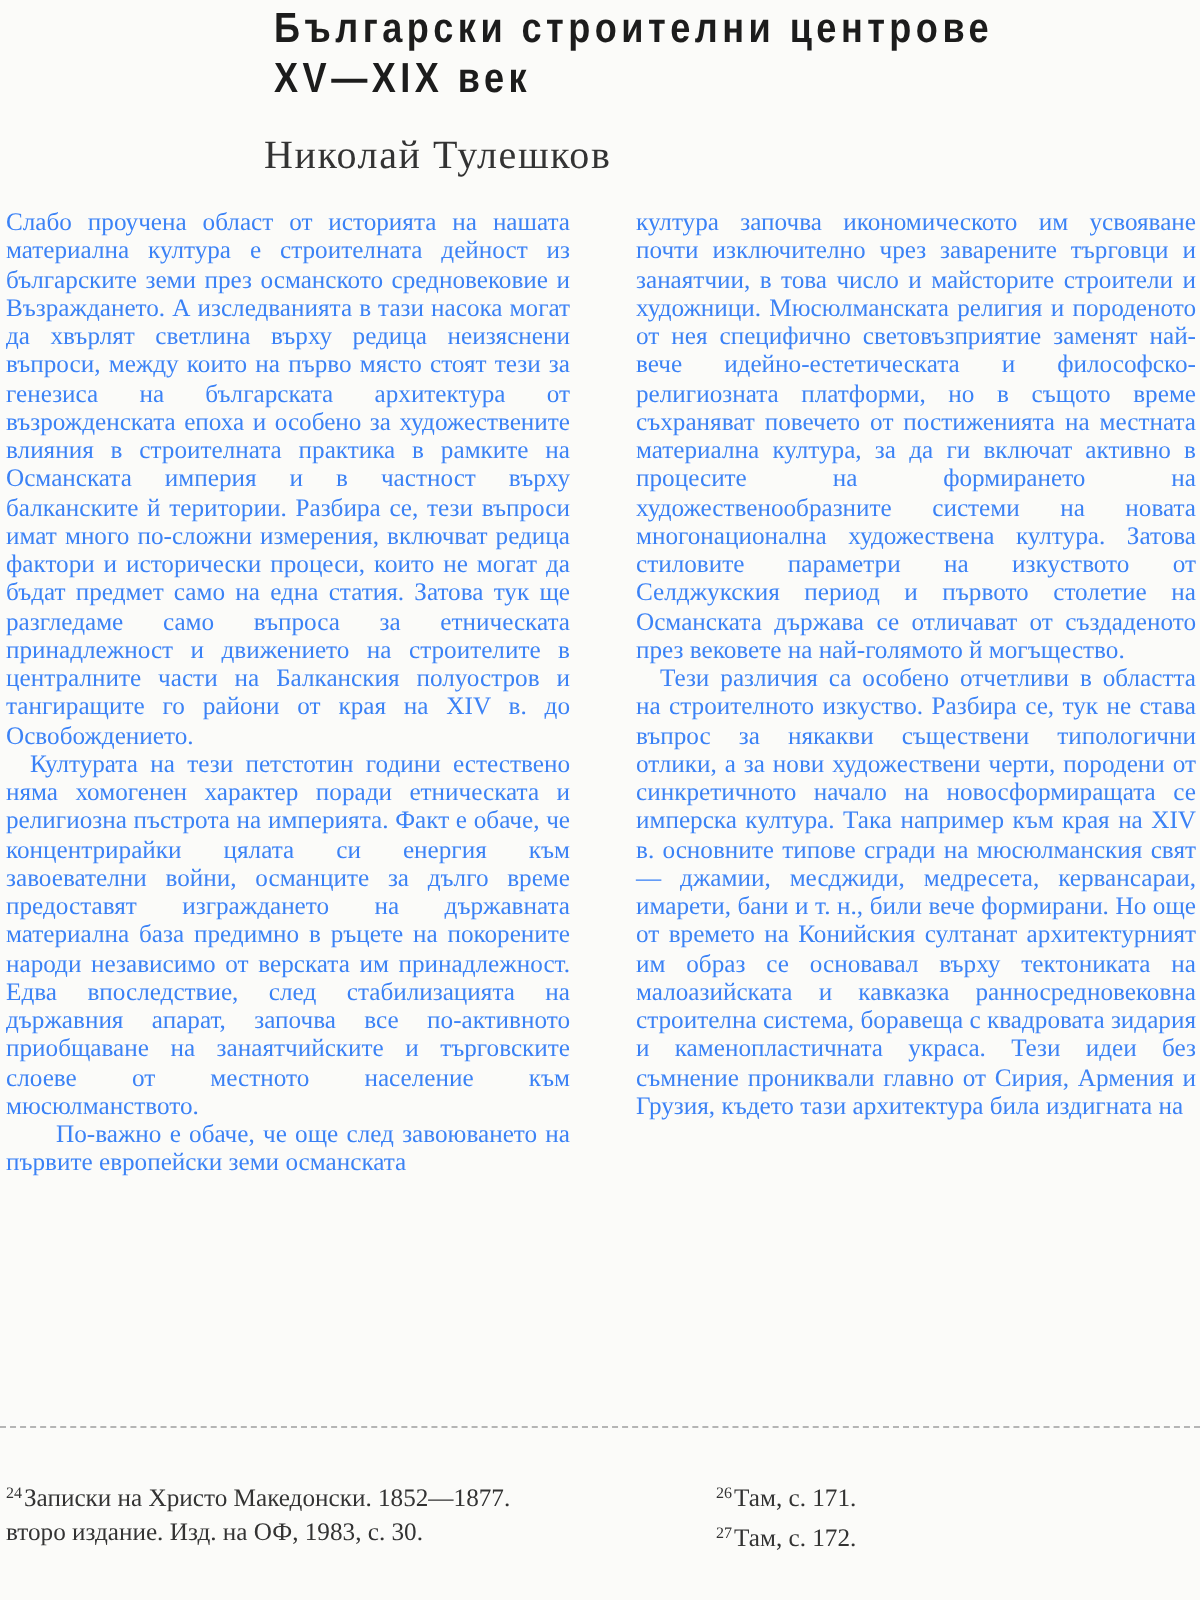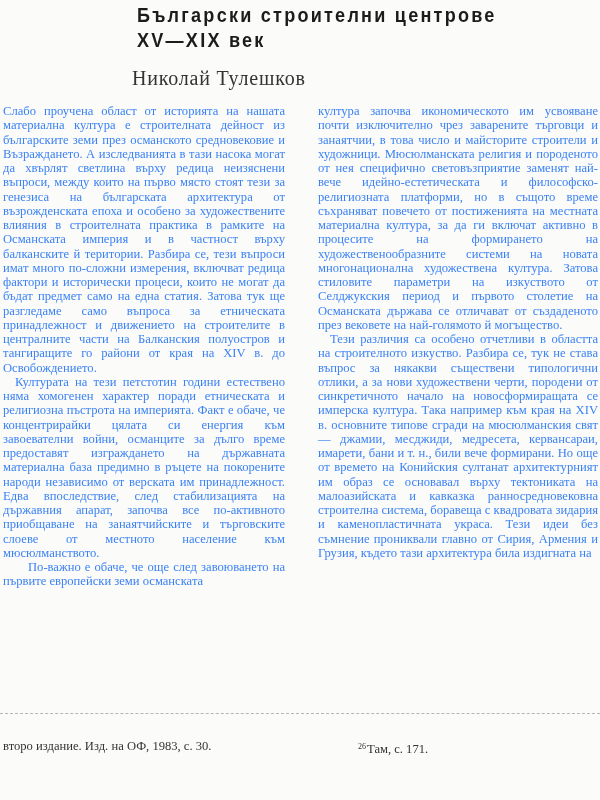--- a/index.html
+++ b/index.html
@@ -63,21 +63,27 @@
 
 <div class="col right">
   <p>култура започва икономическото им усвояване почти изключително чрез заварените търговци и занаятчии, в това число и майсторите строители и художници. Мюсюлманската религия и породеното от нея специфично световъзприятие заменят най-вече идейно-естетическата и философско-религиозната платформи, но в същото време съхраняват повечето от постиженията на местната материална култура, за да ги включат активно в процесите на формирането на художественообразните системи на новата многонационална художествена култура. Затова стиловите параметри на изкуството от Селджукския период и първото столетие на Османската държава се отличават от създаденото през вековете на най-голямото й могъщество.</p>
   <p class="indent">Тези различия са особено отчетливи в областта на строителното изкуство. Разбира се, тук не става въпрос за някакви съществени типологични отлики, а за нови художествени черти, породени от синкретичното начало на новосформиращата се имперска култура. Така например към края на XIV в. основните типове сгради на мюсюлманския свят — джамии, месджиди, медресета, кервансараи, имарети, бани и т. н., били вече формирани. Но още от времето на Конийския султанат архитектурният им образ се основавал върху тектониката на малоазийската и кавказка ранносредновековна строителна система, боравеща с квадровата зидария и каменопластичната украса. Тези идеи без съмнение прониквали главно от Сирия, Армения и Грузия, където тази архитектура била издигната на</p>
 </div>
 
 <div class="rule"></div>
 
 <div class="footnotes left">
   <div class="fn">
+    <sup>24</sup><span>Записки на Христо Македонски. 1852—1877.</span>
+  </div>
+  <div class="fn">
     <span>второ издание. Изд. на ОФ, 1983, с. 30.</span>
   </div>
 </div>
 
 <div class="footnotes right">
   <div class="fn">
     <sup>26</sup><span>Там, с. 171.</span>
   </div>
+  <div class="fn">
+    <sup>27</sup><span>Там, с. 172.</span>
+  </div>
 </div>
 
 </body></html>

